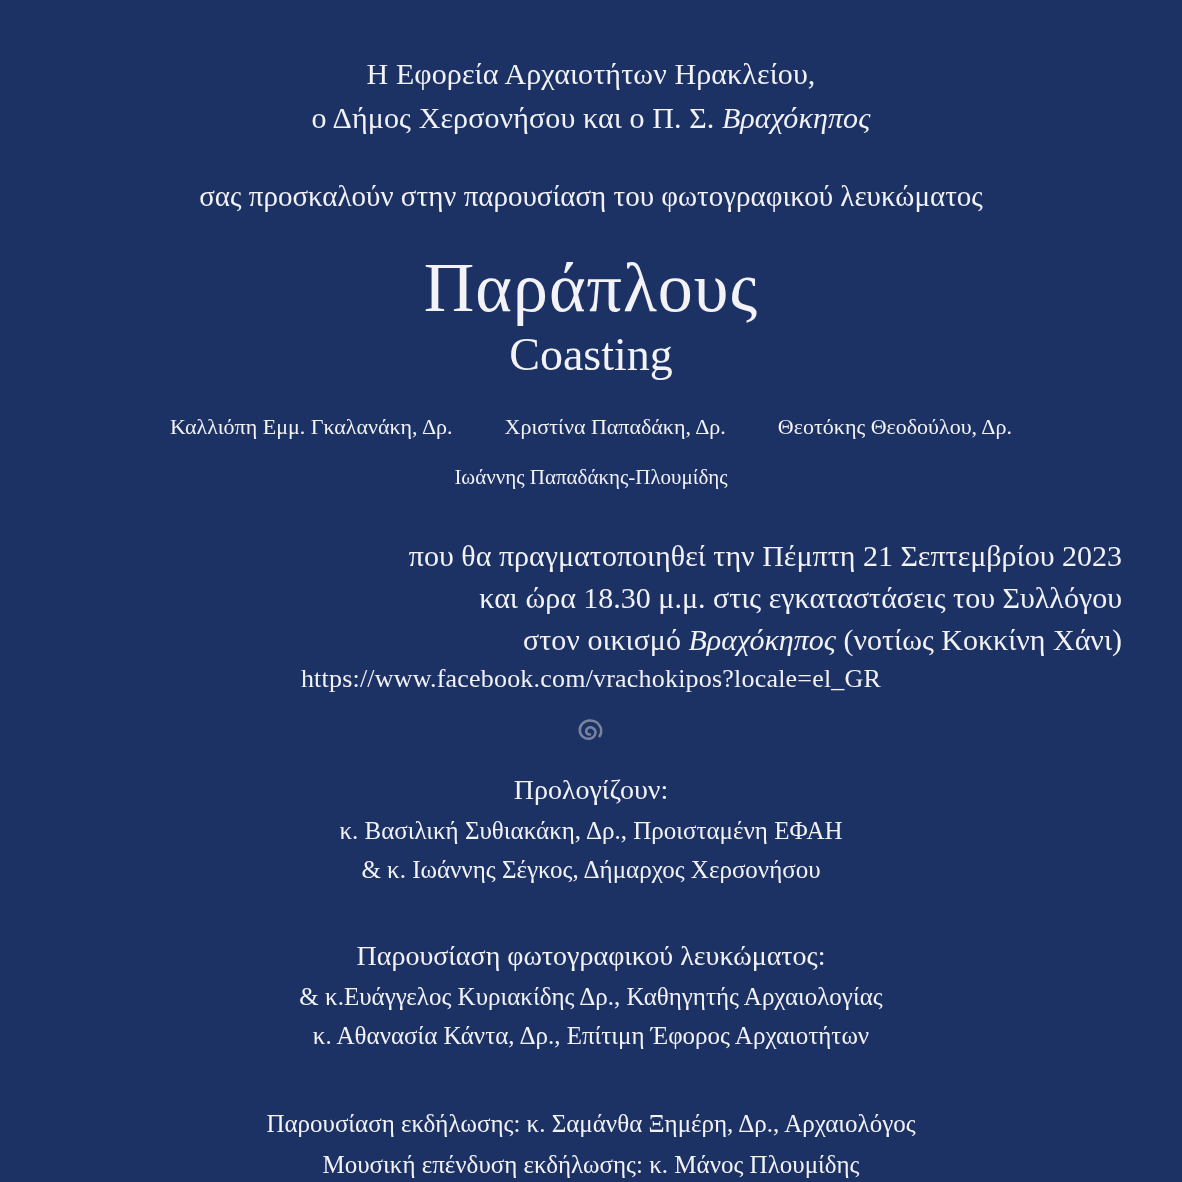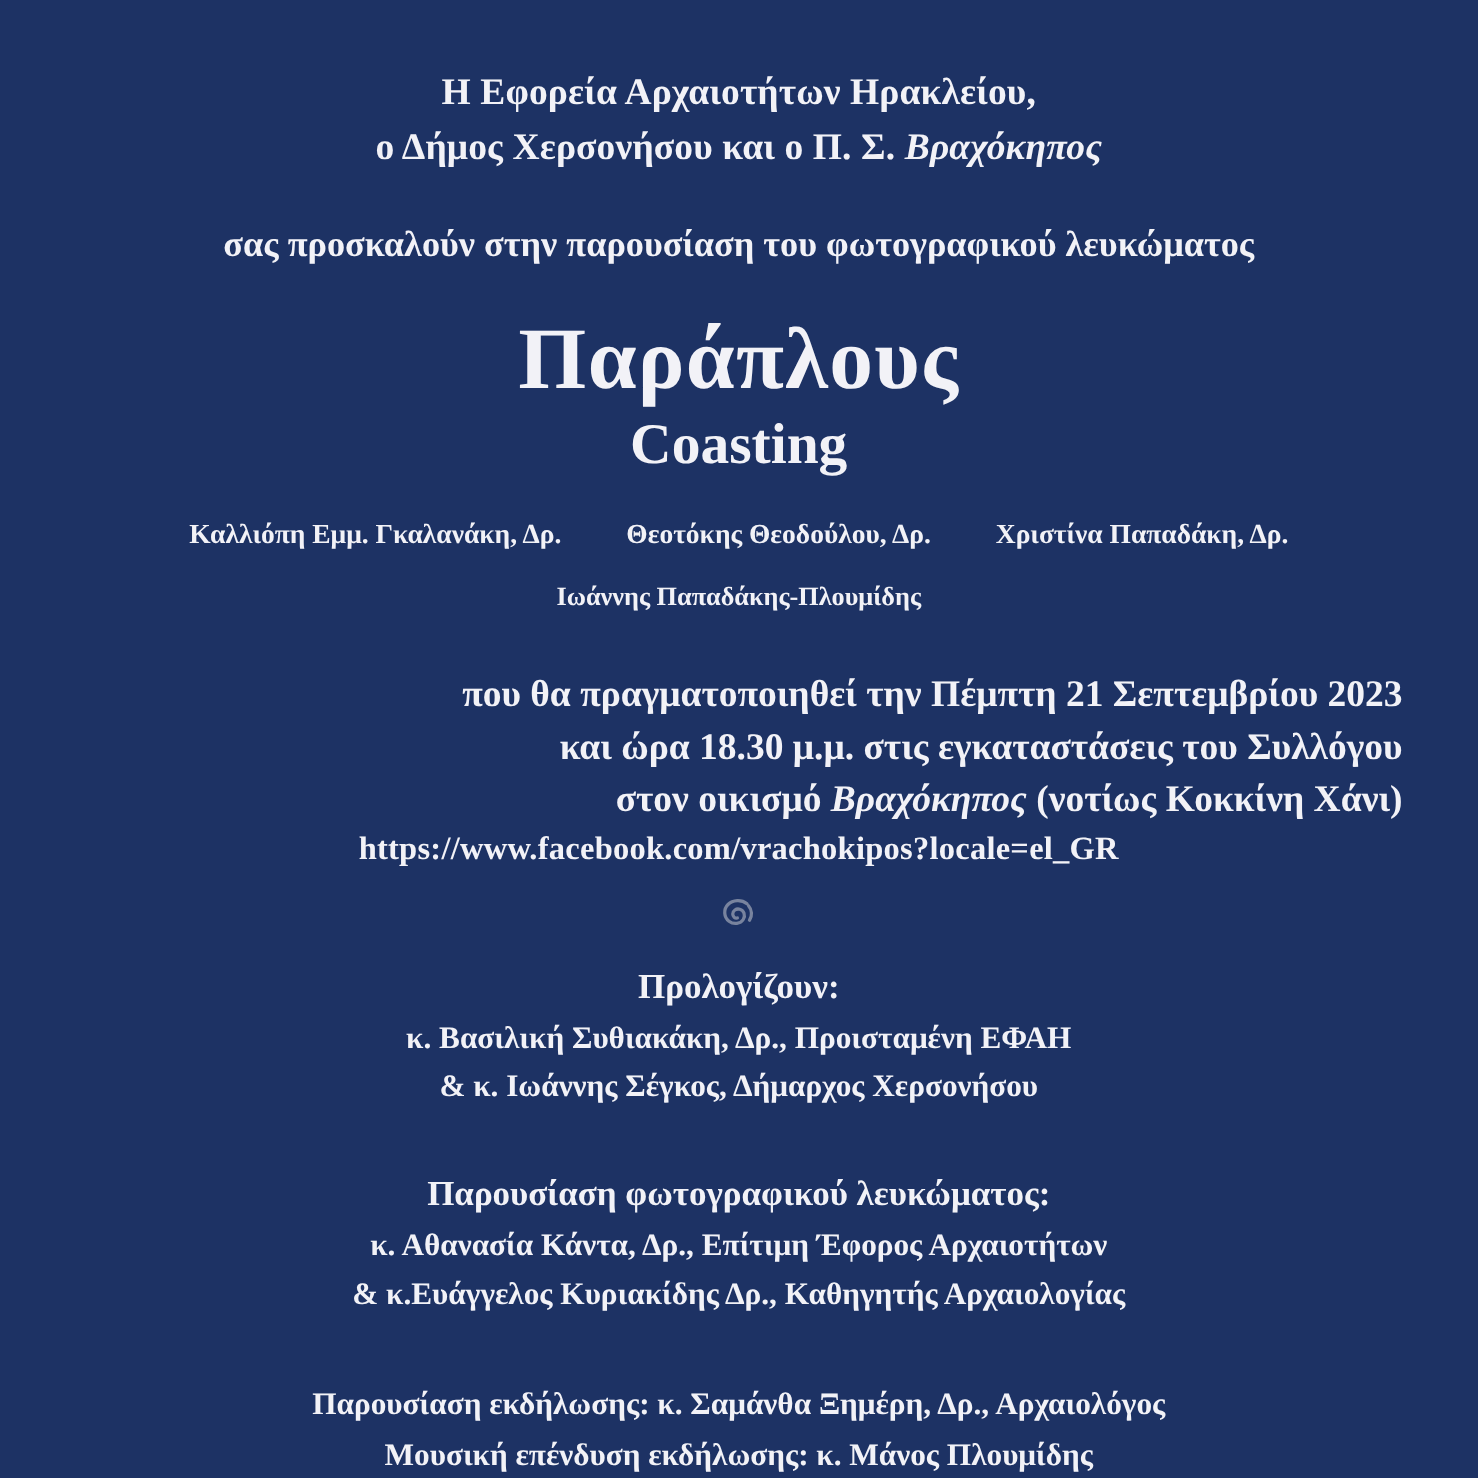--- a/index.html
+++ b/index.html
@@ -17,21 +17,20 @@
     -webkit-font-smoothing: antialiased;
   }
 
   .invite {
     width: 1182px;
     height: 980px;
     box-sizing: border-box;
     padding: 46px 60px 30px 60px;
     display: block;
     text-align: center;
-    font-weight: bold;
   }
 
   
   .org-block {
     margin-top: 6px;
   }
   .org-line {
     font-size: 30px;
     line-height: 44px;
     letter-spacing: .1px;
@@ -152,22 +151,22 @@
 
   <div class="invite-line">σας προσκαλούν στην παρουσίαση του φωτογραφικού λευκώματος</div>
 
   <div class="title-block">
     <div class="title-main">Παράπλους</div>
     <div class="title-sub">Coasting</div>
   </div>
 
   <div class="authors-row">
     <div class="author">Καλλιόπη Εμμ. Γκαλανάκη, Δρ.</div>
+    <div class="author">Χριστίνα Παπαδάκη, Δρ.</div>
     <div class="author">Θεοτόκης Θεοδούλου, Δρ.</div>
-    <div class="author">Χριστίνα Παπαδάκη, Δρ.</div>
   </div>
 
   <div class="photo-block">
     <div class="photo-name">Ιωάννης Παπαδάκης-Πλουμίδης</div>
   </div>
 
   <div class="event-block">
     <div class="event-line">που θα πραγματοποιηθεί την Πέμπτη 21 Σεπτεμβρίου 2023</div>
     <div class="event-line">και ώρα 18.30 μ.μ. στις εγκαταστάσεις του Συλλόγου</div>
     <div class="event-line"><span>στον οικισμό </span><span class="ital">Βραχόκηπος</span><span> (νοτίως Κοκκίνη Χάνι)</span></div>
@@ -184,22 +183,22 @@
   </div>
 
   <div class="section">
     <div class="section-head">Προλογίζουν:</div>
     <div class="section-line">κ. Βασιλική Συθιακάκη, Δρ., Προισταμένη ΕΦΑΗ</div>
     <div class="section-line">&amp;  κ. Ιωάννης Σέγκος, Δήμαρχος Χερσονήσου</div>
   </div>
 
   <div class="section gap-lg">
     <div class="section-head">Παρουσίαση φωτογραφικού λευκώματος:</div>
+    <div class="section-line">&amp; κ.Ευάγγελος Κυριακίδης Δρ., Καθηγητής  Αρχαιολογίας</div>
     <div class="section-line">κ. Αθανασία Κάντα, Δρ., Επίτιμη Έφορος Αρχαιοτήτων</div>
-    <div class="section-line">&amp; κ.Ευάγγελος Κυριακίδης Δρ., Καθηγητής  Αρχαιολογίας</div>
   </div>
 
   <div class="closing">
     <div class="closing-line">Παρουσίαση εκδήλωσης: κ. Σαμάνθα Ξημέρη, Δρ., Αρχαιολόγος</div>
     <div class="closing-line">Μουσική επένδυση εκδήλωσης: κ. Μάνος Πλουμίδης</div>
   </div>
 
 </div>
 
 </body></html>

